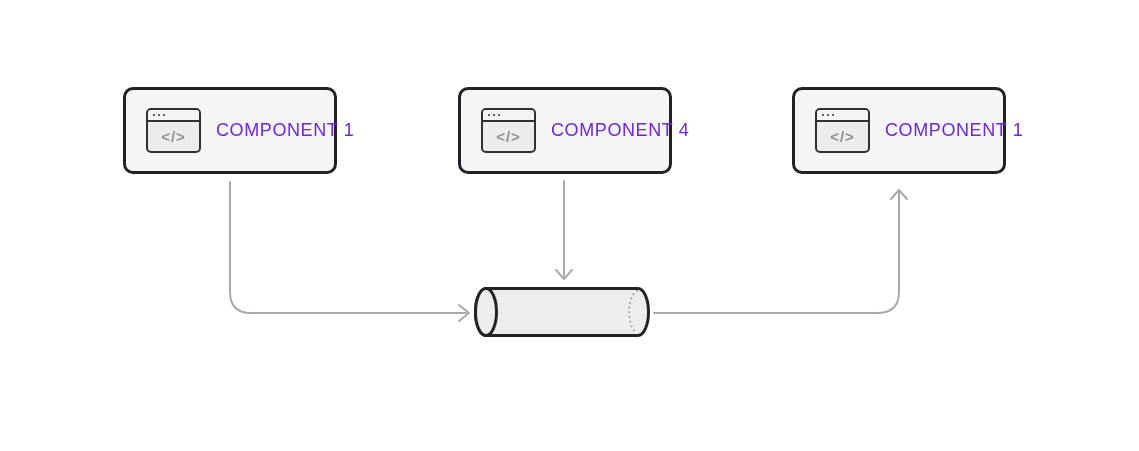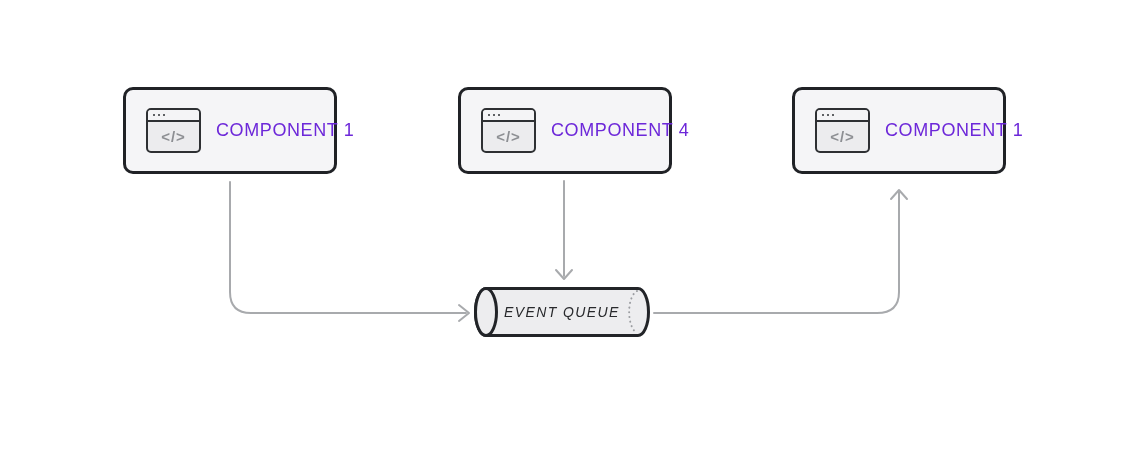--- a/index.html
+++ b/index.html
@@ -148,15 +148,14 @@
       <div class="icon-titlebar">
         <span class="icon-dot"></span>
         <span class="icon-dot"></span>
         <span class="icon-dot"></span>
       </div>
       <div class="icon-body">&lt;/&gt;</div>
     </div>
     <span class="component-label">COMPONENT 1</span>
   </div>
 
-  <div class="queue-label">EVENT QUEUE</div>
 
 </div>
 
 </body></html>

